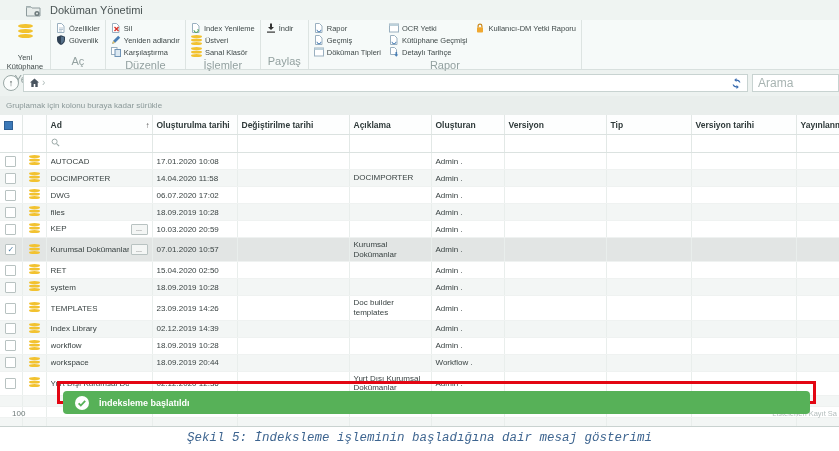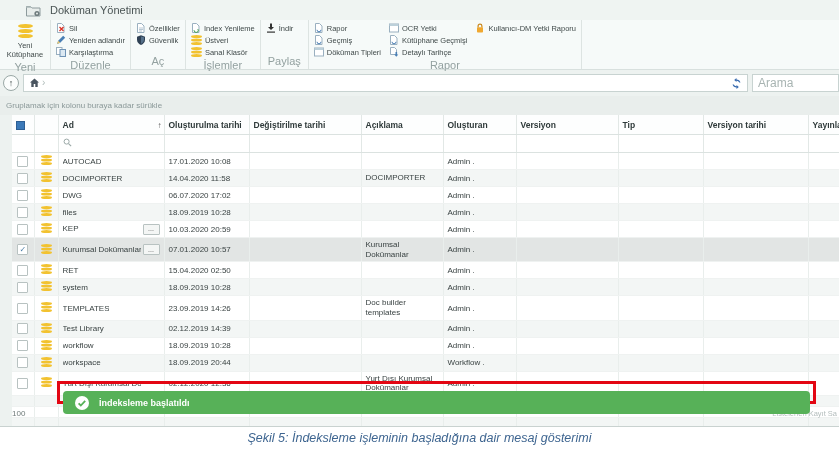--- a/index.html
+++ b/index.html
@@ -8,21 +8,21 @@
 
   
   .titlebar{height:20px;display:flex;align-items:center;padding-left:26px;gap:9px;background:#eff4f2;}
   .titlebar .apptitle{font-size:11px;color:#4a5454;}
 
   
   .ribbon{height:50px;display:flex;background:#f6faf9;border-bottom:1px solid #d8e0de;box-sizing:border-box;}
   .rgroup{display:flex;flex-direction:column;border-right:1px solid #dde4e2;padding:2px 5px 0 5px;}
   .ritems{flex:1;display:flex;flex-direction:column;justify-content:flex-start;}
   .rlabel{text-align:center;font-size:11px;color:#93a1a0;padding:1px 2px 2px;}
-  .bigbtn{display:flex;flex-direction:column;align-items:center;width:40px;gap:2px;padding-top:2px;cursor:default;}
+  .bigbtn{display:flex;flex-direction:column;align-items:center;width:40px;gap:14px;padding-top:2px;cursor:default;}
   .biglabel{font-size:7.5px;color:#404a4a;text-align:center;line-height:1.25;}
   .sbtn{display:flex;align-items:center;gap:3px;font-size:7.5px;color:#404a4a;height:12px;white-space:nowrap;cursor:default;}
   .icn{width:10px;height:10px;flex:0 0 auto;}
   .rcols{display:flex;gap:8px;}
 
   
   .discs{position:relative;width:11px;height:10px;display:inline-block;}
   .discs::before{content:"";position:absolute;left:0;top:0;width:11px;height:3px;background:#f2c230;border-radius:50%;
     box-shadow:0 3.5px 0 #f2c230,0 7px 0 #f2c230;}
   .discs.lg{width:15px;height:15px;}
@@ -36,21 +36,21 @@
   .crumb .chev{font-size:10px;color:#b0bcba;line-height:1;}
   .crumb .spacer{flex:1;}
   .searchbox{width:87px;height:18px;box-sizing:border-box;border:1px solid #c8d3d1;background:#fff;font-size:12px;padding:0 5px;color:#444;
     font-family:"Liberation Sans",sans-serif;}
   .searchbox::placeholder{color:#a8b4b2;}
 
   
   .grouppanel{height:19px;display:flex;align-items:center;padding-left:6px;font-size:8px;color:#8a9898;background:#e9eeec;}
 
   
-  .grid{background:#fff;margin-left:12px;}
+  .grid{background:#fff;}
   table.dg{width:839px;border-collapse:collapse;table-layout:fixed;font-size:8px;color:#3a4343;}
   .dg th{font-size:8.5px;font-weight:bold;color:#2f3a3a;text-align:left;padding:5px 4px 4px;background:#fdfefe;
     border-right:1px solid #e2e8e6;border-bottom:1px solid #dbe2e0;box-sizing:border-box;overflow:hidden;white-space:nowrap;}
   .dg th.hAd{padding-right:2px;}
   .hAd .hwrap{display:flex;align-items:center;justify-content:space-between;}
   .sort{font-size:8px;color:#555;font-weight:normal;}
   .dg tr.filterrow th{padding:3px 4px;height:15px;background:#fff;border-bottom:1px solid #dbe2e0;}
   .dg td{padding:2px 4px;height:11px;border-right:1px solid #e9eeec;border-bottom:1px solid #eff2f1;box-sizing:border-box;overflow:hidden;vertical-align:middle;}
   .dg tbody tr:nth-child(even){background:#f3f6f5;}
   .dg tbody tr.selected{background:#e2e5e4;}
@@ -67,21 +67,21 @@
   .statusbar{position:absolute;left:4px;right:0;bottom:5px;height:12px;font-size:8px;color:#6f7b7a;}
   .statusbar .pagesize{position:absolute;left:8px;top:0;}
   .statusbar .reclabel{position:absolute;right:2px;top:0;color:#b3bdbc;font-size:7.5px;white-space:nowrap;}
 
   
   .annotation{position:absolute;left:57px;top:381px;width:759px;height:23px;border:3px solid #e30613;box-sizing:border-box;z-index:5;}
   .toast{position:absolute;left:3px;right:3px;top:7px;height:23px;background:#57b158;border-radius:4px;display:flex;align-items:center;gap:10px;
     padding-left:12px;color:#fff;font-size:9px;font-weight:bold;box-sizing:border-box;}
 
   
-  .caption{position:absolute;left:0;top:431px;width:839px;text-align:center;font-style:italic;font-size:12.5px;color:#3e6590;}
+  .caption{position:absolute;left:0;top:431px;width:839px;text-align:center;font-style:italic;font-size:12.5px;color:#3e6590;font-family:Liberation Mono, monospace;}
 </style>
 </head>
 <body>
 
 <div class="shot">
   <div class="app">
 
     <div class="titlebar">
       <svg class="icn" style="width:15px;height:13px" viewBox="0 0 15 13">
         <path d="M0.5 2.5h4l1.5 1.5h8v8h-13.5z" fill="#e8edeb" stroke="#8d9a9c"></path>
@@ -102,60 +102,60 @@
           </div>
         </div>
         <div class="rlabel">Yeni</div>
       </div>
 
       <div class="rgroup">
         <div class="ritems">
           <div class="sbtn">
             <svg class="icn" viewBox="0 0 10 10">
               <path d="M1.5 0.5h4l2.5 2.5v6.5h-6.5z" fill="#fff" stroke="#9ab0c0"></path>
+              <path d="M3 5h4 M3 6.5h4 M3 8h3" stroke="#9ab0c0" stroke-width="0.7"></path>
+            </svg>
+            <span>Özellikler</span>
+          </div>
+          <div class="sbtn">
+            <svg class="icn" viewBox="0 0 10 10">
+              <path d="M5 0.3l4 1.4v3c0 2.8-2 4.4-4 5.3-2-0.9-4-2.5-4-5.3v-3z" fill="#2f4154"></path>
+              <path d="M5 1.5v7.3c1.6-0.8 3-2.1 3-4.3v-2.2z" fill="#55708a"></path>
+            </svg>
+            <span>Güvenlik</span>
+          </div>
+        </div>
+        <div class="rlabel">Aç</div>
+      </div>
+
+      <div class="rgroup">
+        <div class="ritems">
+          <div class="sbtn">
+            <svg class="icn" viewBox="0 0 10 10">
+              <path d="M1.5 0.5h4l2.5 2.5v6.5h-6.5z" fill="#fff" stroke="#9ab0c0"></path>
               <path d="M3.5 4l4 4 M7.5 4l-4 4" stroke="#d93025" stroke-width="1.3"></path>
             </svg>
             <span>Sil</span>
           </div>
           <div class="sbtn">
             <svg class="icn" viewBox="0 0 10 10">
               <path d="M1 9l1.2-3.2 5-5 2 2-5 5z" fill="#4a7fb5"></path>
               <path d="M1 9l1.2-3.2 2 2z" fill="#e8c870"></path>
             </svg>
             <span>Yeniden adlandır</span>
           </div>
           <div class="sbtn">
             <svg class="icn" viewBox="0 0 10 10">
               <rect x="0.5" y="0.5" width="5.5" height="7" fill="#fff" stroke="#9ab0c0"></rect>
               <rect x="4" y="2.5" width="5.5" height="7" fill="#dce9f2" stroke="#6f93b5"></rect>
             </svg>
             <span>Karşılaştırma</span>
           </div>
         </div>
         <div class="rlabel">Düzenle</div>
-      </div>
-
-      <div class="rgroup">
-        <div class="ritems">
-          <div class="sbtn">
-            <svg class="icn" viewBox="0 0 10 10">
-              <path d="M1.5 0.5h4l2.5 2.5v6.5h-6.5z" fill="#fff" stroke="#9ab0c0"></path>
-              <path d="M3 5h4 M3 6.5h4 M3 8h3" stroke="#9ab0c0" stroke-width="0.7"></path>
-            </svg>
-            <span>Özellikler</span>
-          </div>
-          <div class="sbtn">
-            <svg class="icn" viewBox="0 0 10 10">
-              <path d="M5 0.3l4 1.4v3c0 2.8-2 4.4-4 5.3-2-0.9-4-2.5-4-5.3v-3z" fill="#2f4154"></path>
-              <path d="M5 1.5v7.3c1.6-0.8 3-2.1 3-4.3v-2.2z" fill="#55708a"></path>
-            </svg>
-            <span>Güvenlik</span>
-          </div>
-        </div>
-        <div class="rlabel">Aç</div>
       </div>
 
       <div class="rgroup">
         <div class="ritems">
           <div class="sbtn">
             <svg class="icn" viewBox="0 0 10 10">
               <path d="M1.5 0.5h4l2.5 2.5v6.5h-6.5z" fill="#fff" stroke="#9ab0c0"></path>
               <path d="M3 7.2a2.2 2.2 0 104.4 0" fill="none" stroke="#3d9e4e" stroke-width="1"></path>
               <path d="M7.6 7.6l-0.2-1.6-1.4 0.8z" fill="#3d9e4e"></path>
             </svg>
@@ -440,21 +440,21 @@
               <td class="c-desc">Doc builder templates</td>
               <td>Admin .</td>
               <td></td>
               <td></td>
               <td></td>
               <td></td>
             </tr>
             <tr>
               <td class="c-sel"><span class="cb"></span></td>
               <td class="c-ic"><span class="discs"></span></td>
-              <td class="c-name"><span class="namewrap">Test Library</span></td>
+              <td class="c-name"><span class="namewrap">Index Library</span></td>
               <td>02.12.2019 14:39</td>
               <td></td>
               <td class="c-desc"></td>
               <td>Admin .</td>
               <td></td>
               <td></td>
               <td></td>
               <td></td>
             </tr>
             <tr>

